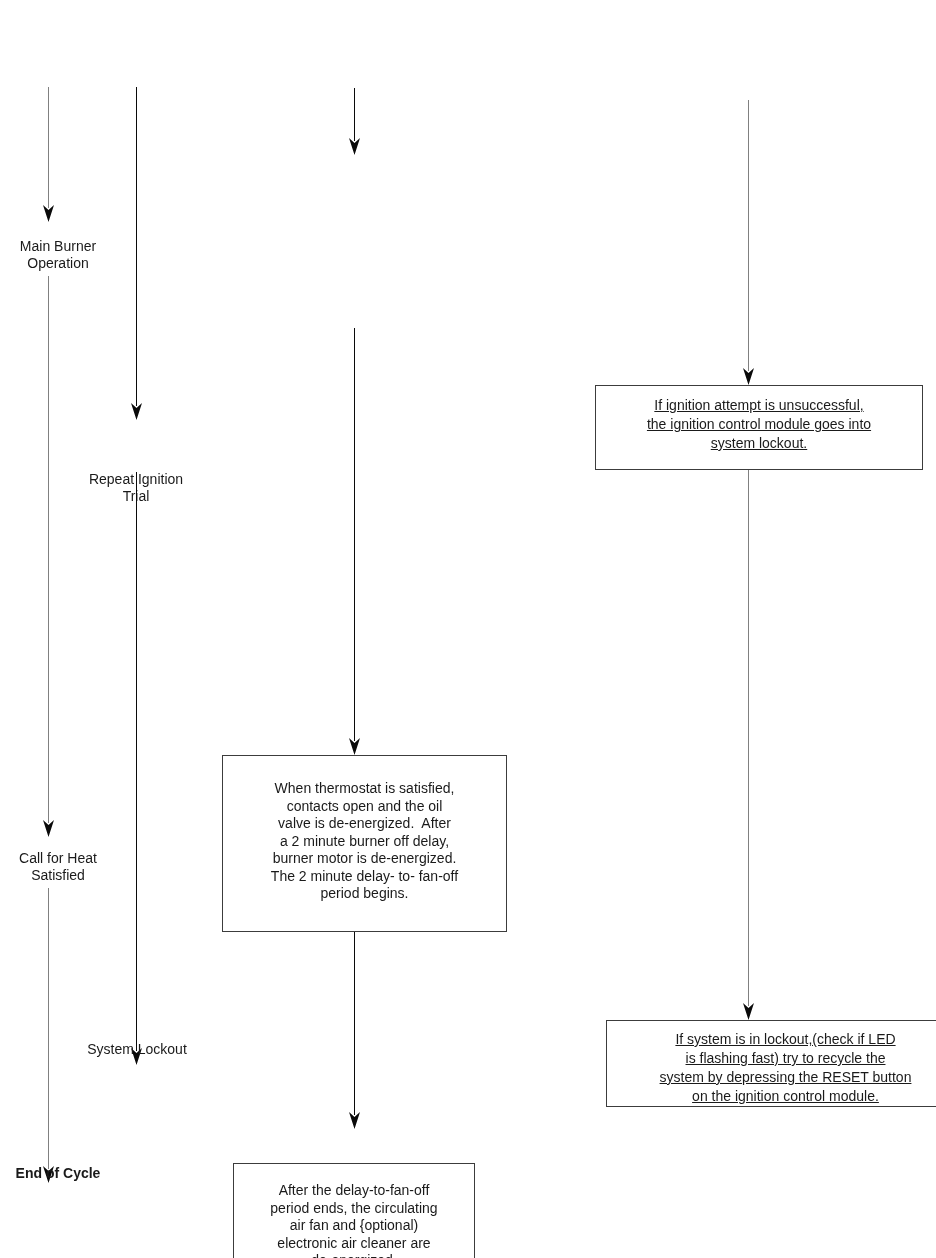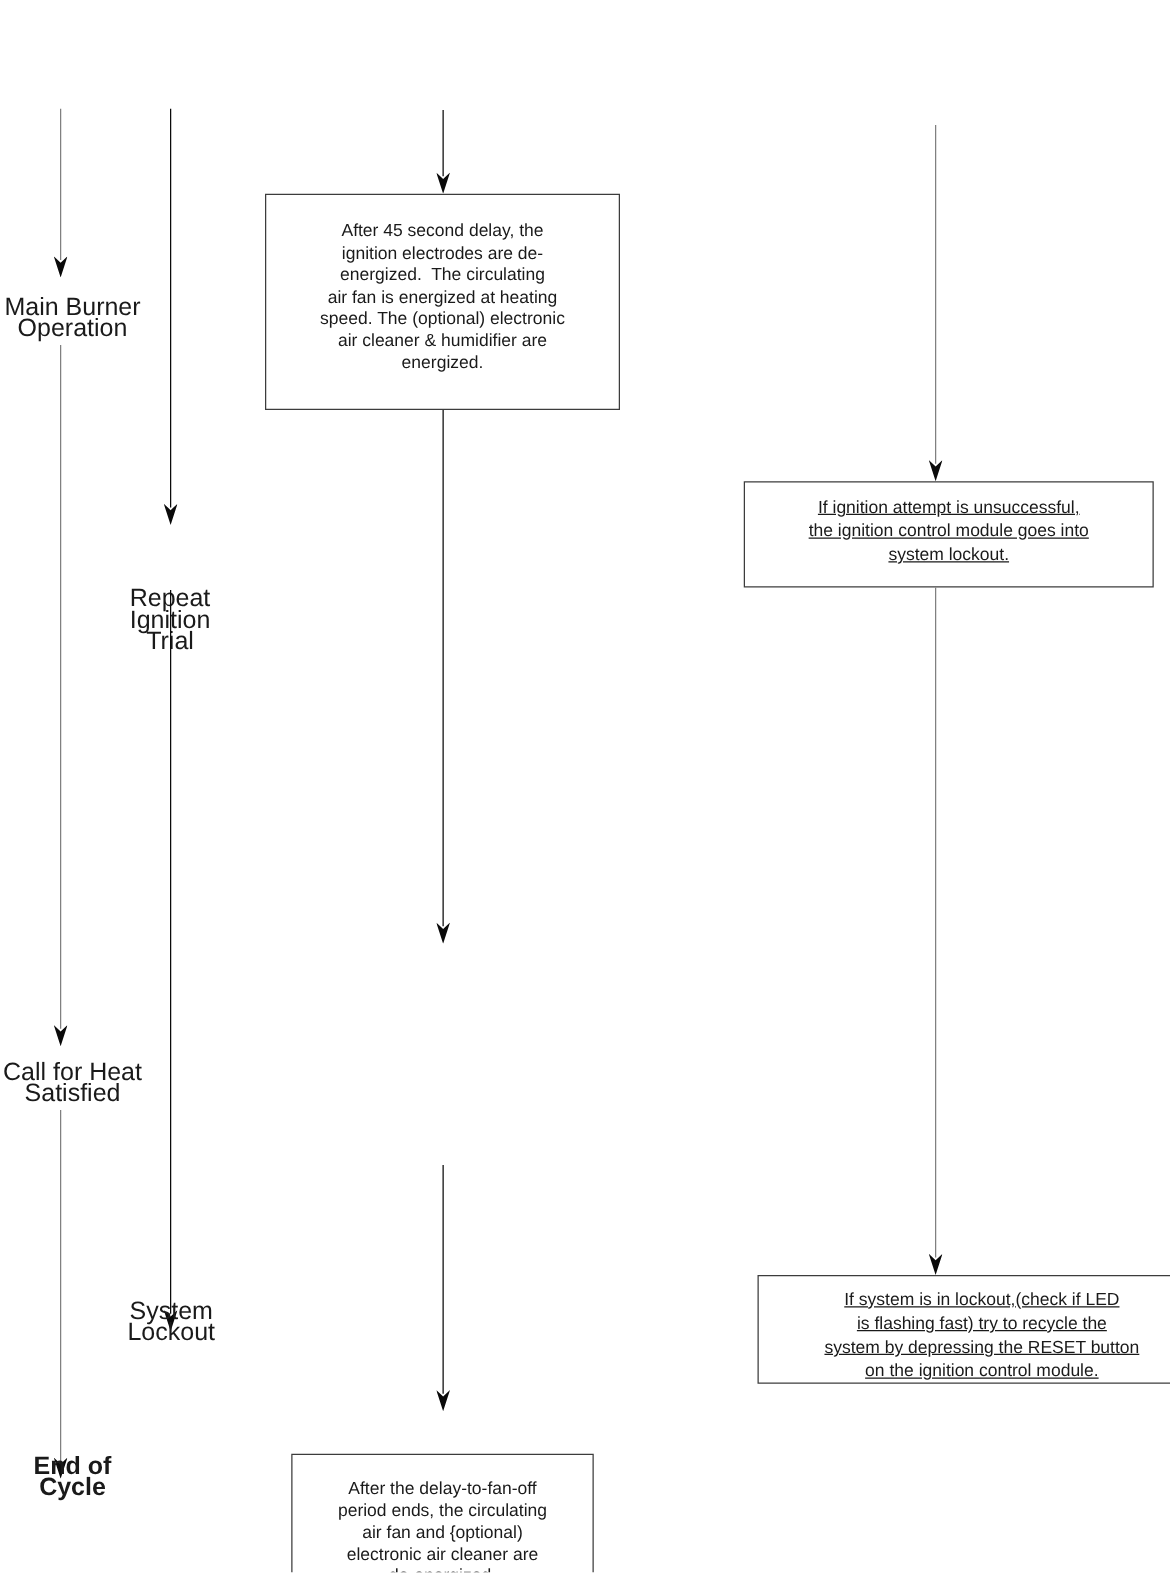--- a/index.html
+++ b/index.html
@@ -46,21 +46,21 @@
   .fbox.right-col {
     align-items: flex-start;
     line-height: 19px;
     padding-top: 10px;
     text-decoration: underline;
   }
   .rail-label {
     position: absolute;
     text-align: center;
     white-space: pre-line;
-    font-size: 20px;
+    font-size: 14px;
     line-height: 17px;
   }
 </style>
 </head>
 <body>
 
 <div class="canvas">
 
   <div class="vline gray" style="left:48px; top:87px; height:121px;"></div>
   <div class="ah" style="left:43px; top:205px;"></div>
@@ -77,29 +77,29 @@
   <div class="vline black" style="left:136px; top:87px; height:319px;"></div>
   <div class="ah" style="left:131px; top:403px;"></div>
   <div class="rail-label" style="left:76px; top:435px; width:120px;margin-top:36px;">Repeat Ignition
 Trial</div>
   <div class="vline black" style="left:136px; top:472px; height:579px;"></div>
   <div class="ah" style="left:131px; top:1048px;"></div>
   <div class="rail-label" style="left:72px; top:1041px; width:130px;">System Lockout</div>
 
   <div class="vline black" style="left:354px; top:88px; height:53px;"></div>
   <div class="ah" style="left:349px; top:138px;"></div>
-  <div class="fbox center-col" style="left:212px; top:155px; width:284px; height:173px;">After 45 second delay, the
-ignition electrodes are de-
-energized.  The circulating
-air fan is energized at heating
-speed. The (optional) electronic
-air cleaner &amp; humidifier are
-energized.</div>
   <div class="vline black" style="left:354px; top:328px; height:413px;"></div>
   <div class="ah" style="left:349px; top:738px;"></div>
+  <div class="fbox center-col" style="left:222px; top:755px; width:285px; height:177px; padding-bottom:4px;">When thermostat is satisfied,
+contacts open and the oil
+valve is de-energized.  After
+a 2 minute burner off delay,
+burner motor is de-energized.
+The 2 minute delay- to- fan-off
+period begins.</div>
   <div class="vline black" style="left:354px; top:932px; height:183px;"></div>
   <div class="ah" style="left:349px; top:1112px;"></div>
   <div class="fbox center-col" style="left:233px; top:1163px; width:242px; height:128px; padding-bottom:2px;">After the delay-to-fan-off
 period ends, the circulating
 air fan and {optional)
 electronic air cleaner are
 de-energized.</div>
 
   <div class="vline gray" style="left:748px; top:100px; height:271px;"></div>
   <div class="ah" style="left:743px; top:368px;"></div>

